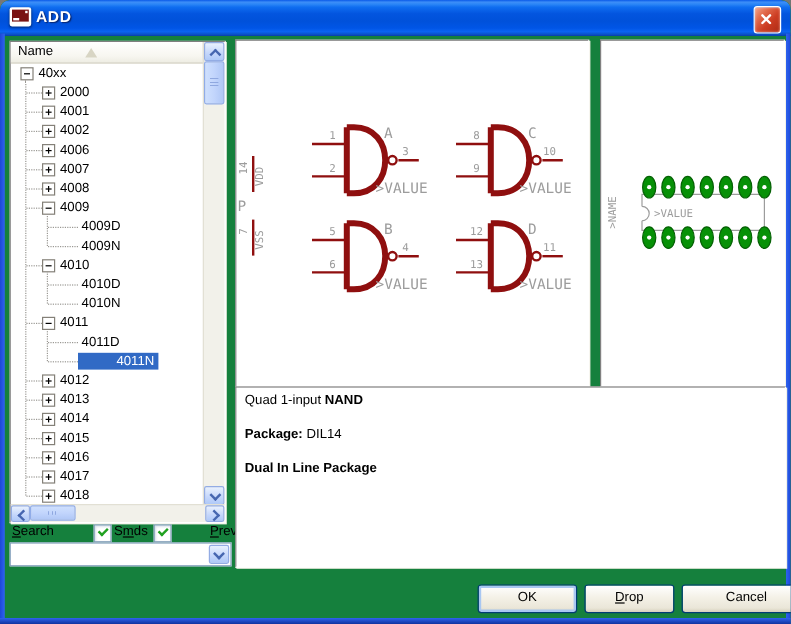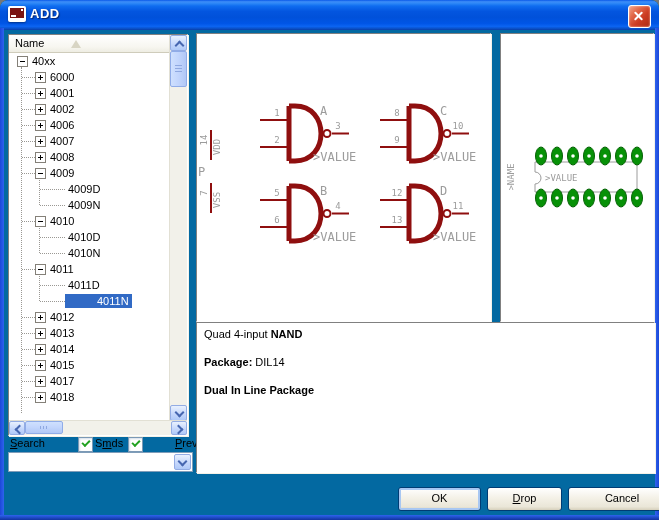--- a/index.html
+++ b/index.html
@@ -1,16 +1,16 @@
 <!DOCTYPE html>
 <html><head>
 <meta charset="utf-8">
 <style>
   html,body{margin:0;padding:0;background:#777;font-family:"Liberation Sans",sans-serif;}
-  .window{position:relative;width:659px;height:520px;background:#0369a1;border-radius:8px 8px 0 0;overflow:hidden;font-size:11px;color:#000;}
+  .window{position:relative;width:659px;height:520px;background:#15803d;border-radius:8px 8px 0 0;overflow:hidden;font-size:11px;color:#000;}
   
   .titlebar{position:absolute;left:0;top:0;width:659px;height:30px;border-radius:8px 8px 0 0;
     background:linear-gradient(180deg,#0A59E8 0%,#3D8EF8 6%,#2A85F6 12%,#0F6DF0 20%,#0355DF 38%,#0051DA 58%,#0055E6 78%,#0B64F2 88%,#0A4FC4 96%,#083DA8 100%);}
   .frame-left,.frame-right{position:absolute;top:28px;bottom:0;width:4px;background:linear-gradient(90deg,#1C48D8,#2E63EE);}
   .frame-left{left:0}.frame-right{right:0;background:linear-gradient(90deg,#2E63EE,#1C48D8);}
   .frame-bottom{position:absolute;left:0;right:0;bottom:0;height:5px;background:linear-gradient(180deg,#2E63EE,#11339F);}
   .title-text{position:absolute;left:30px;top:6px;color:#fff;font-weight:bold;font-size:13px;text-shadow:1px 1px 1px #09246A;letter-spacing:.5px;}
   .app-icon{position:absolute;left:8px;top:6px;width:18px;height:16px;background:#fff;border-radius:2px;box-shadow:0 1px 2px rgba(0,0,0,.4);}
   .app-icon .scr{position:absolute;left:2px;top:2px;right:2px;bottom:4px;background:#7A1414;}
   .app-icon .scr::before{content:"";position:absolute;left:1px;bottom:1px;width:5px;height:2px;background:#fff;}
@@ -152,21 +152,21 @@
       <div class="vline vl-a"></div>
       <div class="vline vl-b"></div>
       <div class="vline vl-c"></div>
 
     <div class="tree-row lvl0 t-minus">
           <span class="toggle"></span>
           <span class="lbl">40xx</span>
         </div>
         <div class="tree-row lvl1 t-plus">
           <span class="toggle"></span>
-          <span class="lbl">6000</span>
+          <span class="lbl">2000</span>
         </div>
         <div class="tree-row lvl1 t-plus">
           <span class="toggle"></span>
           <span class="lbl">4001</span>
         </div>
         <div class="tree-row lvl1 t-plus">
           <span class="toggle"></span>
           <span class="lbl">4002</span>
         </div>
         <div class="tree-row lvl1 t-plus">
@@ -225,20 +225,24 @@
           <span class="toggle"></span>
           <span class="lbl">4013</span>
         </div>
         <div class="tree-row lvl1 t-plus">
           <span class="toggle"></span>
           <span class="lbl">4014</span>
         </div>
         <div class="tree-row lvl1 t-plus">
           <span class="toggle"></span>
           <span class="lbl">4015</span>
+        </div>
+        <div class="tree-row lvl1 t-plus">
+          <span class="toggle"></span>
+          <span class="lbl">4016</span>
         </div>
         <div class="tree-row lvl1 t-plus">
           <span class="toggle"></span>
           <span class="lbl">4017</span>
         </div>
         <div class="tree-row lvl1 t-plus">
           <span class="toggle"></span>
           <span class="lbl">4018</span>
         </div>
       </div>
@@ -383,21 +387,21 @@
         <circle cx="64" cy="54" r="1.8"></circle>
           <circle cx="80" cy="54" r="1.8"></circle>
           <circle cx="96" cy="54" r="1.8"></circle>
         <circle cx="112" cy="54" r="1.8"></circle>
       </g>
       <text class="sch-txt" x="20" y="37" font-size="9">&gt;VALUE</text>
     </svg>
   </div>
 
   <div class="sunken desc-panel">
-    <div class="desc-line dl1"><span>Quad 4-input </span><span class="b">NAND</span></div>
+    <div class="desc-line dl1"><span>Quad 1-input </span><span class="b">NAND</span></div>
     <div class="desc-line dl2"><span class="b">Package:</span><span> DIL14</span></div>
     <div class="desc-line dl3 b">Dual In Line Package</div>
   </div>
 
   <div class="btn btn-drop"><span class="u">D</span><span>rop</span></div>
   <div class="btn btn-ok"><span>OK</span></div>
   <div class="btn btn-cancel"><span>Cancel</span></div>
 
 </div>
 

